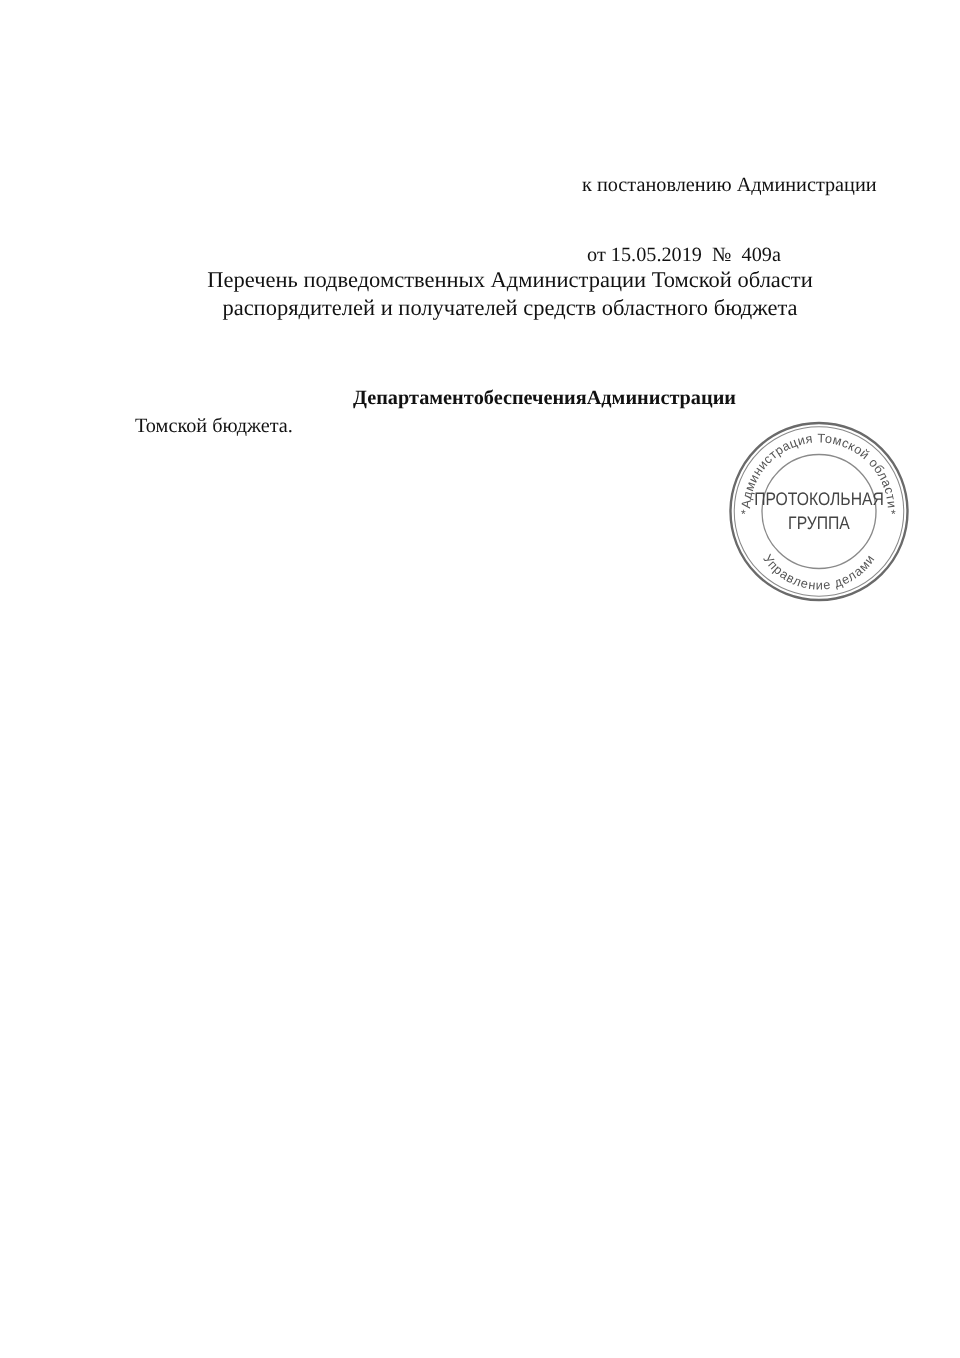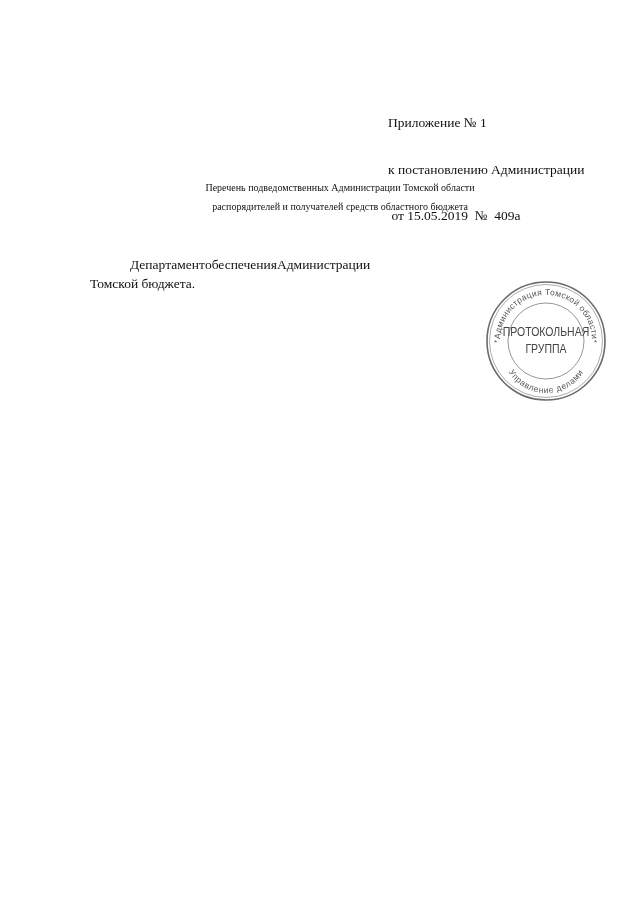--- a/index.html
+++ b/index.html
@@ -2,33 +2,32 @@
 <html><head>
   <meta charset="utf-8">
   <style>
     html, body { margin: 0; padding: 0; background: #ffffff; }
     body { width: 640px; height: 905px; position: relative; overflow: hidden;
       font-family: "Liberation Serif", "DejaVu Serif", serif; color: #111; }
     .page { position: absolute; left: 0; top: 0; width: 640px; height: 905px; background: #fff; }
     .appendix { position: absolute; left: 388px; top: 84px; font-size: 13.5px; line-height: 15.5px; white-space: pre; }
     .appendix div { height: 15.5px; }
     .title { position: absolute; left: 90px; width: 500px; top: 178px; text-align: center;
-      font-size: 10px; line-height: 19px; }
+      font-size: 15px; line-height: 19px; }
     .para { position: absolute; left: 90px; width: 506px; top: 255px; font-size: 13.5px; line-height: 19px;
       text-align: justify; text-align-last: left; }
-    .para .line1 { display: flex; justify-content: flex-start; padding-left: 40px; }
+    .para .line1 { display: flex; justify-content: center; padding-left: 40px; font-weight: bold; }
     .stamp { position: absolute; left: 484px; top: 279px; width: 124px; height: 124px; }
   </style>
 </head>
 <body>
 
 <div class="page">
 
   <div class="appendix">
-    <div>Приложение № 1</div>
     <div>к постановлению Администрации</div>
     <div> от 15.05.2019  №  409а</div>
   </div>
 
   <div class="title">
     <div>Перечень подведомственных Администрации Томской области</div>
     <div>распорядителей и получателей средств областного бюджета</div>
   </div>
 
   <div class="para">

